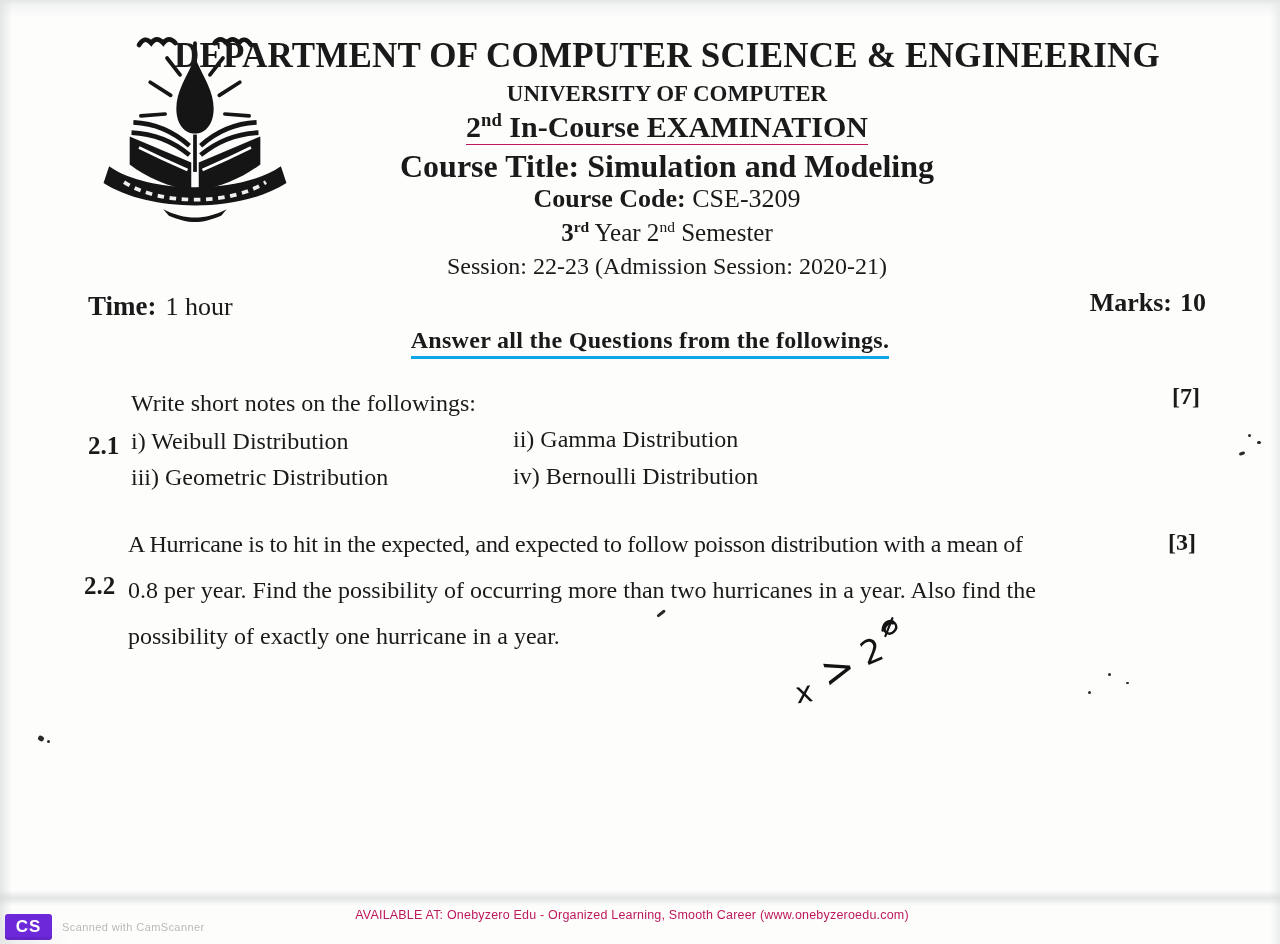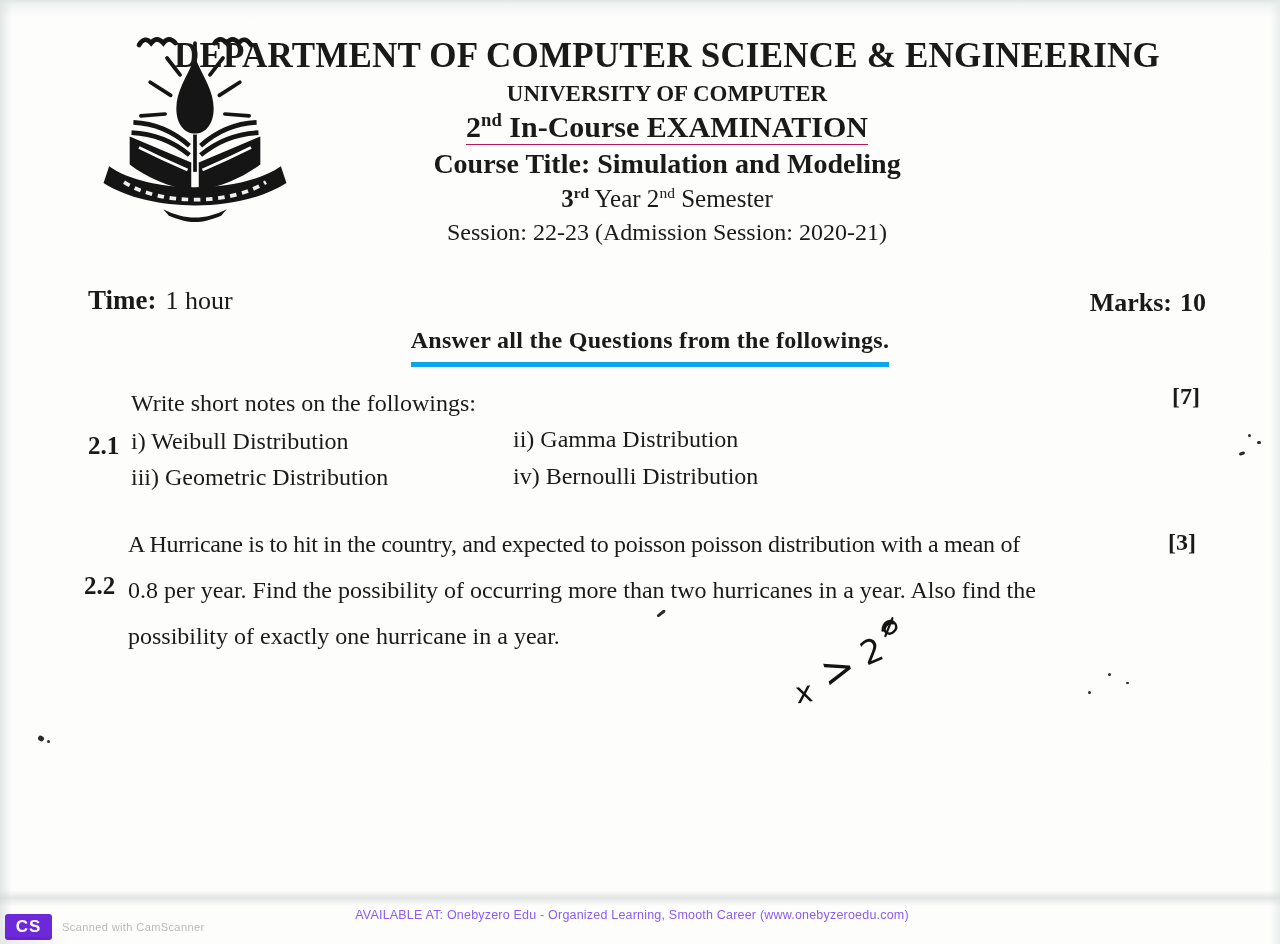--- a/index.html
+++ b/index.html
@@ -25,34 +25,34 @@
   
   .logo{left:92px;top:30px;width:206px;height:196px;}
 
   
   .header{left:138px;top:32px;width:1058px;text-align:center;line-height:1;}
   .dept{font-size:35px;font-weight:bold;letter-spacing:.2px;padding-top:6px;height:44px;}
   .univ{font-size:23px;font-weight:bold;height:30px;}
   .examwrap{height:36px;}
   .exam{display:inline-block;font-size:30px;font-weight:bold;
     border-bottom:1px solid #be185d;padding-bottom:2px;}
-  .ctitle{font-size:28px;font-weight:bold;height:36px;padding-top:2px;}
+  .ctitle{font-size:32px;font-weight:bold;height:36px;padding-top:2px;}
   .ccode{font-size:26px;height:34px;}
   .cyear{font-size:25px;height:34px;}
   .session{font-size:24px;height:30px;}
   sup{font-size:62%;vertical-align:super;line-height:0;}
 
   .bold{font-weight:bold;}
-  .time{left:88px;top:285px;font-size:27px;}
+  .time{left:88px;top:291px;font-size:27px;}
   .time .val{font-weight:normal;font-size:26px;margin-left:9px;}
   .marks{right:74px;top:288px;font-size:26px;font-weight:bold;}
   .marks .val{margin-left:8px;}
   .instruction{left:20px;top:327px;width:1260px;text-align:center;}
   .instruction span{display:inline-block;font-size:24px;font-weight:bold;letter-spacing:.3px;
-    border-bottom:5px solid #0ea5e9;padding-bottom:8px;}
+    border-bottom:3px solid #0ea5e9;padding-bottom:2px;}
 
   .qnum{font-size:25px;font-weight:bold;margin-top:42px;}
   .qtext,.item,.qline{font-size:24px;}
   .qmarks{font-size:24px;font-weight:600;}
   .q21num{left:88px;top:390px;}
   .q21text{left:131px;top:390px;}
   .q21marks{left:1172px;top:383px;}
   .i1{left:131px;top:428px;}
   .i2{left:513px;top:426px;}
   .i3{left:131px;top:464px;}
@@ -71,21 +71,21 @@
   .hw-x{font-size:29px;transform:rotate(8deg) translateY(14px);}
   .hw-gt{font-size:40px;font-weight:normal;margin:0 10px 0 12px;transform:translateY(6px) scaleY(1.05);}
   .hw-2{font-size:33px;transform:translateY(-4px) rotate(-6deg);}
   .hw-scribble{display:inline-block;transform:translateY(-22px);margin-left:3px;}
 
   
   .speck{background:#2a2a2a;border-radius:2px;}
 
   
   .footer{left:0;top:908px;width:1264px;text-align:center;
-    font-family:"Liberation Sans", sans-serif;font-size:12.5px;color:#8b5cf6;letter-spacing:.2px;}
+    font-family:"Liberation Sans", sans-serif;font-size:12.5px;color:#be185d;letter-spacing:.2px;}
   .cs-badge{left:5px;top:914px;width:47px;height:26px;background:#6d28d9;border-radius:3px;
     color:#fff;font-family:"Liberation Sans", sans-serif;font-weight:bold;font-size:17px;
     text-align:center;line-height:26px;letter-spacing:1px;
     box-shadow:inset 0 -3px 0 rgba(0,0,0,.08);}
   .cs-text{left:62px;top:921px;font-family:"Liberation Sans", sans-serif;
     font-size:11px;color:#b7bbba;letter-spacing:.4px;}
 </style>
 </head>
 <body>
 
@@ -124,40 +124,41 @@
     <path d="M76,192 C100,204 120,204 144,192 L138,199 C116,208 104,208 82,199 Z" fill="#151515"></path>
   </svg>
 
   <div class="abs header">
     <div class="dept">DEPARTMENT OF COMPUTER SCIENCE &amp; ENGINEERING</div>
     <div class="univ">UNIVERSITY OF COMPUTER</div>
     <div class="examwrap">
       <span class="exam"><span>2</span><sup>nd</sup><span> In-Course EXAMINATION</span></span>
     </div>
     <div class="ctitle">Course Title: Simulation and Modeling</div>
+    <div class="ccode"><span class="bold">Course Code:</span><span> CSE-3209</span></div>
     <div class="cyear"><span class="bold">3</span><sup class="bold">rd</sup><span> Year 2</span><sup>nd</sup><span> Semester</span></div>
     <div class="session">Session: 22-23 (Admission Session: 2020-21)</div>
   </div>
 
   <div class="abs time"><span class="bold">Time:</span><span class="val">1 hour</span></div>
   <div class="abs marks"><span>Marks:</span><span class="val">10</span></div>
 
   <div class="abs instruction"><span>Answer all the Questions from the followings.</span></div>
 
   <div class="abs qnum q21num">2.1</div>
   <div class="abs qtext q21text">Write short notes on the followings:</div>
   <div class="abs qmarks q21marks">[7]</div>
   <div class="abs item i1">i) Weibull Distribution</div>
   <div class="abs item i2">ii) Gamma Distribution</div>
   <div class="abs item i3">iii) Geometric Distribution</div>
   <div class="abs item i4">iv) Bernoulli Distribution</div>
 
   <div class="abs qnum q22num">2.2</div>
   <div class="abs qmarks q22marks">[3]</div>
-  <div class="abs qline l1">A Hurricane is to hit in the country, and expected to poisson poisson distribution with a mean of</div>
+  <div class="abs qline l1">A Hurricane is to hit in the expected, and expected to follow poisson distribution with a mean of</div>
   <div class="abs qline l2">0.8 per year. Find the possibility of occurring more than two hurricanes in a year. Also find the</div>
   <div class="abs qline l3">possibility of exactly one hurricane in a year.</div>
 
   <div class="abs handwriting">
     <span class="hw-c hw-x">x</span><span class="hw-c hw-gt">&gt;</span><span class="hw-c hw-2">2</span><svg class="hw-scribble" width="20" height="22" viewBox="0 0 20 22">
       <path d="M3,12 C6,3 15,3 17,9 C19,15 10,20 6,15 C3,11 9,5 15,8" stroke="#131313" stroke-width="2.4" fill="none" stroke-linecap="round"></path>
       <path d="M4,18 L16,3" stroke="#131313" stroke-width="2.2" fill="none" stroke-linecap="round"></path>
     </svg>
   </div>
 

